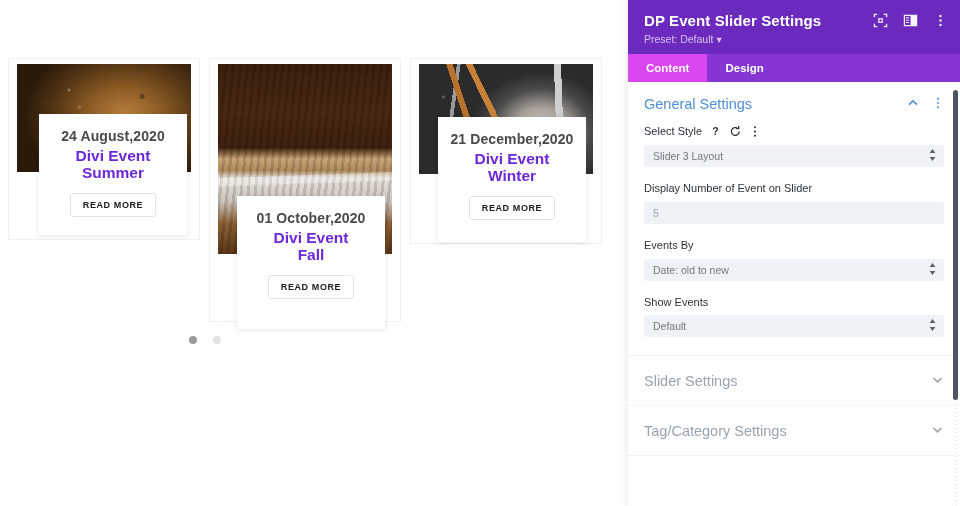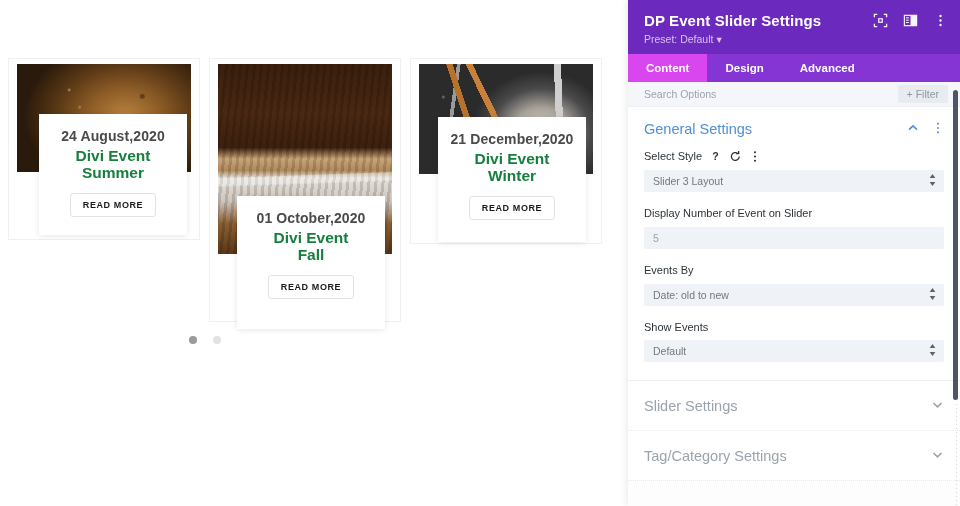--- a/index.html
+++ b/index.html
@@ -90,21 +90,21 @@
   }
   .slide.s1 .slide-card { left: 30px; width: 148px; top: 55px; }
   .slide.s2 .slide-card { left: 27px; width: 148px; top: 137px; padding-bottom: 30px; }
   .slide.s3 .slide-card { left: 27px; width: 148px; top: 58px; padding-bottom: 22px; }
 
   .card-date {
     font-size: 14px; font-weight: bold; color: #4a4a4a;
     letter-spacing: .1px; margin-bottom: 3px;
   }
   .card-title {
-    font-size: 15.5px; font-weight: bold; color: #15803d;
+    font-size: 15.5px; font-weight: bold; color: #6d28d9;
     line-height: 1.12; margin-bottom: 11px;
   }
   .read-more {
     display: inline-block;
     font-size: 9px; font-weight: bold; letter-spacing: .6px;
     color: #1a1a1a; background: #ffffff;
     border: 1px solid #e3e3e3; border-radius: 3px;
     padding: 6px 12px;
   }
 
@@ -294,27 +294,22 @@
               <circle cx="8" cy="8" r="1.25"></circle>
               <circle cx="8" cy="12.8" r="1.25"></circle>
           </svg>
         </span>
       </div>
     </div>
 
     <div class="tabs">
       <div class="tab active">Content</div>
       <div class="tab">Design</div>
-      <div class="tab">Advanced</div>
     </div>
 
-    <div class="search-row">
-      <input class="search-input" type="text" placeholder="Search Options" style="">
-      <button class="filter-btn">+ Filter</button>
-    </div>
 
     <div class="panel-body">
 
       <div class="section-open">
         <div class="sec-head">
           <span class="sec-title-open">General Settings</span>
           <span class="sec-icons">
             <span>
               <svg width="12" height="12" viewBox="0 0 12 12" fill="none" stroke="#4f8fd6" stroke-width="1.6">
                 <path d="M2 7.6L6 3.8L10 7.6"></path>

